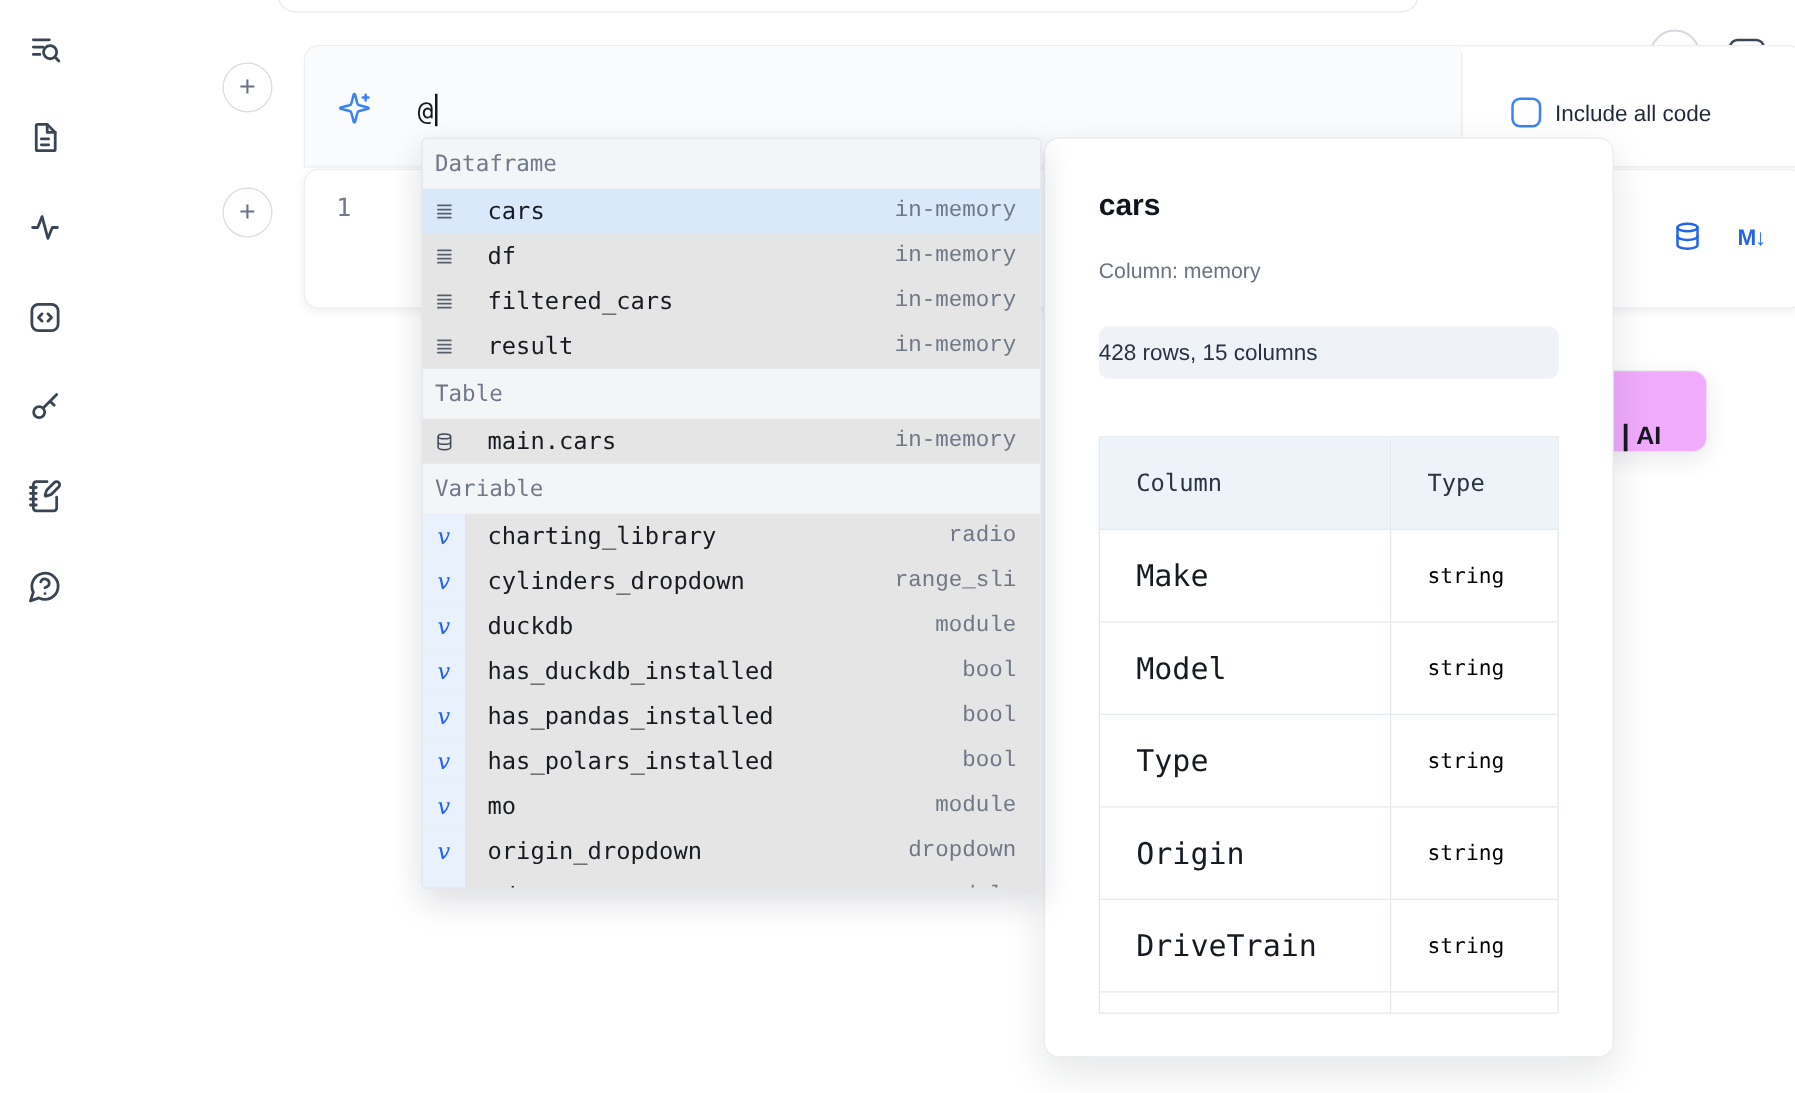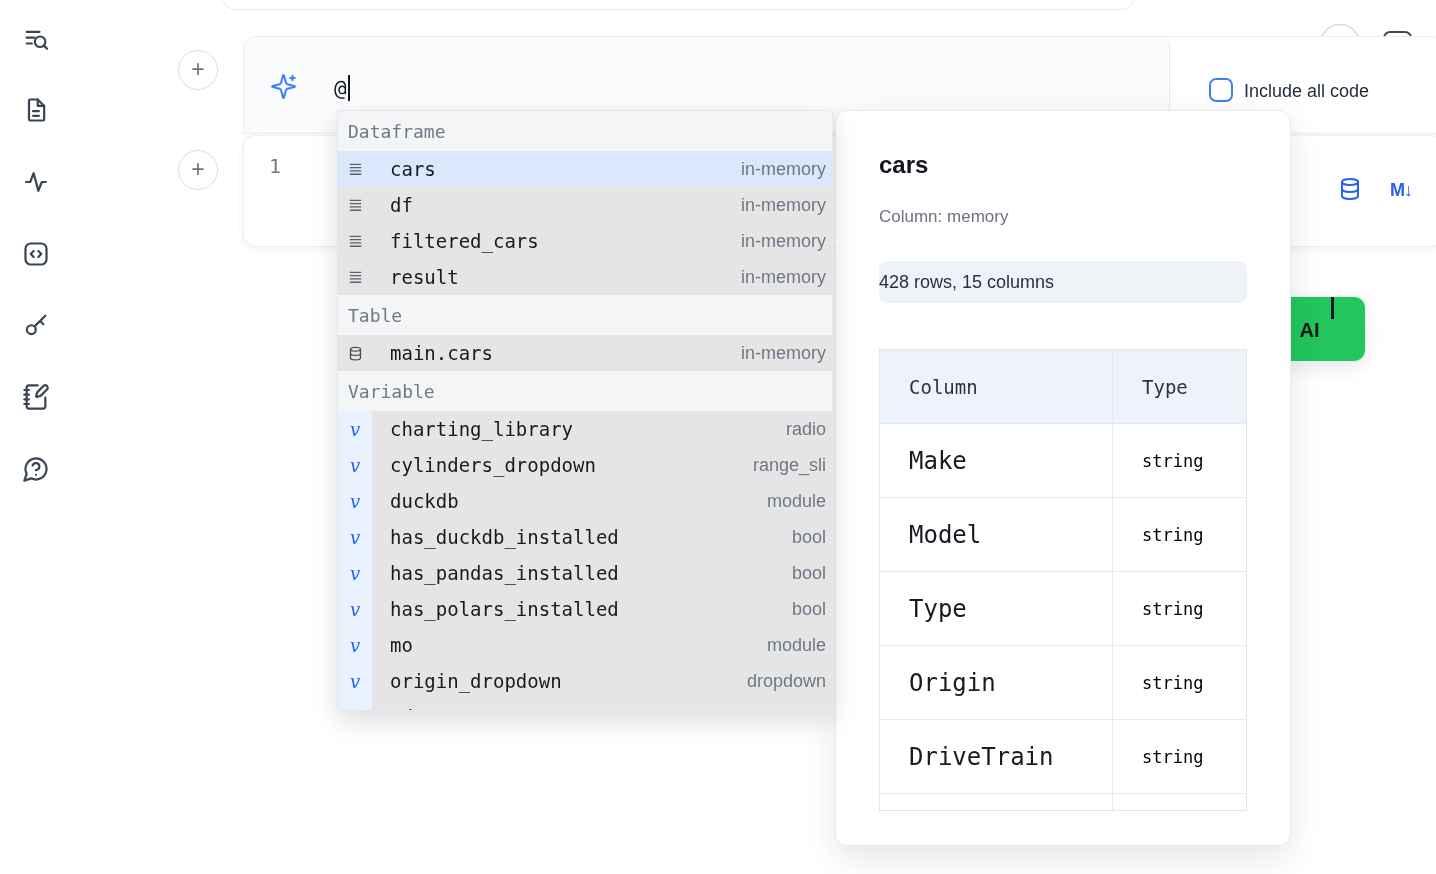--- a/index.html
+++ b/index.html
@@ -60,23 +60,23 @@
   }
   .line-number{position:absolute;left:25px;top:18px;font-size:20px;color:#707a88}
   .cell-db-icon{position:absolute;left:1094px;top:41px;width:24px;height:24px;color:#2563eb;cursor:pointer}
   .md-badge{
     position:absolute;left:1146px;top:44px;font-size:18px;font-weight:700;color:#2563eb;
     letter-spacing:-1px;cursor:pointer;font-family:"Liberation Sans",sans-serif;
   }
 
   
   .ai-btn{
-    position:absolute;left:1246px;top:296px;width:120px;height:66px;background:#22c55e;
+    position:absolute;left:1246px;top:296px;width:120px;height:66px;background:#f0abfc;
     border:1px solid #eceff3;border-radius:12px;box-shadow:0 6px 18px rgba(16,24,40,.09);
-    display:flex;align-items:center;z-index:2;cursor:pointer;box-sizing:border-box;flex-direction:column;
+    display:flex;align-items:flex-end;z-index:2;cursor:pointer;box-sizing:border-box;
   }
   .ai-btn-bar{width:3px;height:22px;background:#14181f;margin-left:52px}
   .ai-btn-label{margin-left:7px;font-size:20px;font-weight:700;color:#14181f}
 
   
   .popup{
     position:absolute;left:337px;top:110px;width:496px;height:601px;background:#e5e5e5;
     border:1px solid #e5e8ec;border-radius:4px;box-shadow:0 10px 26px rgba(16,24,40,.14);
     overflow:hidden;z-index:4;box-sizing:border-box;
   }
@@ -87,21 +87,21 @@
   .c-row{height:36px;display:flex;align-items:center;cursor:pointer}
   .c-row.selected{background:#d9e8fb}
   .c-ic{
     width:34px;height:36px;display:flex;align-items:center;justify-content:center;flex:none;
   }
   .c-ic.var-ic{
     background:#e8f1fc;color:#2563eb;font-family:"DejaVu Serif",serif;font-style:italic;font-size:18px;
   }
   .c-name{margin-left:18px;font-family:"DejaVu Sans Mono",monospace;font-size:19px;color:#171b21;white-space:nowrap}
   .c-type{
-    margin-left:auto;padding-right:6px;font-family:Liberation Sans, sans-serif;
+    margin-left:auto;padding-right:19px;font-family:Liberation Mono, monospace;
     font-size:18px;color:#6f7887;white-space:nowrap;
   }
 
   
   .panel{
     position:absolute;left:835px;top:110px;width:456px;height:736px;background:#fff;
     border:1px solid #e8eaee;border-radius:12px;box-shadow:0 12px 32px rgba(16,24,40,.11);
     z-index:3;box-sizing:border-box;overflow:hidden;
   }
   .p-title{position:absolute;left:43px;top:40px;font-size:24px;font-weight:700;color:#10151d}

